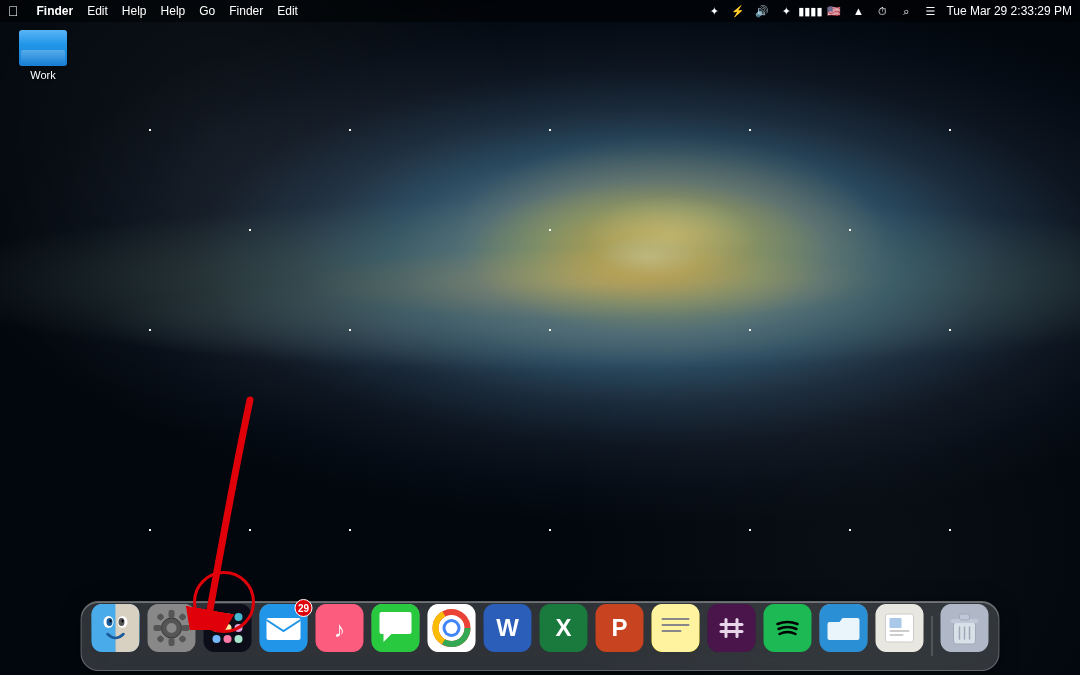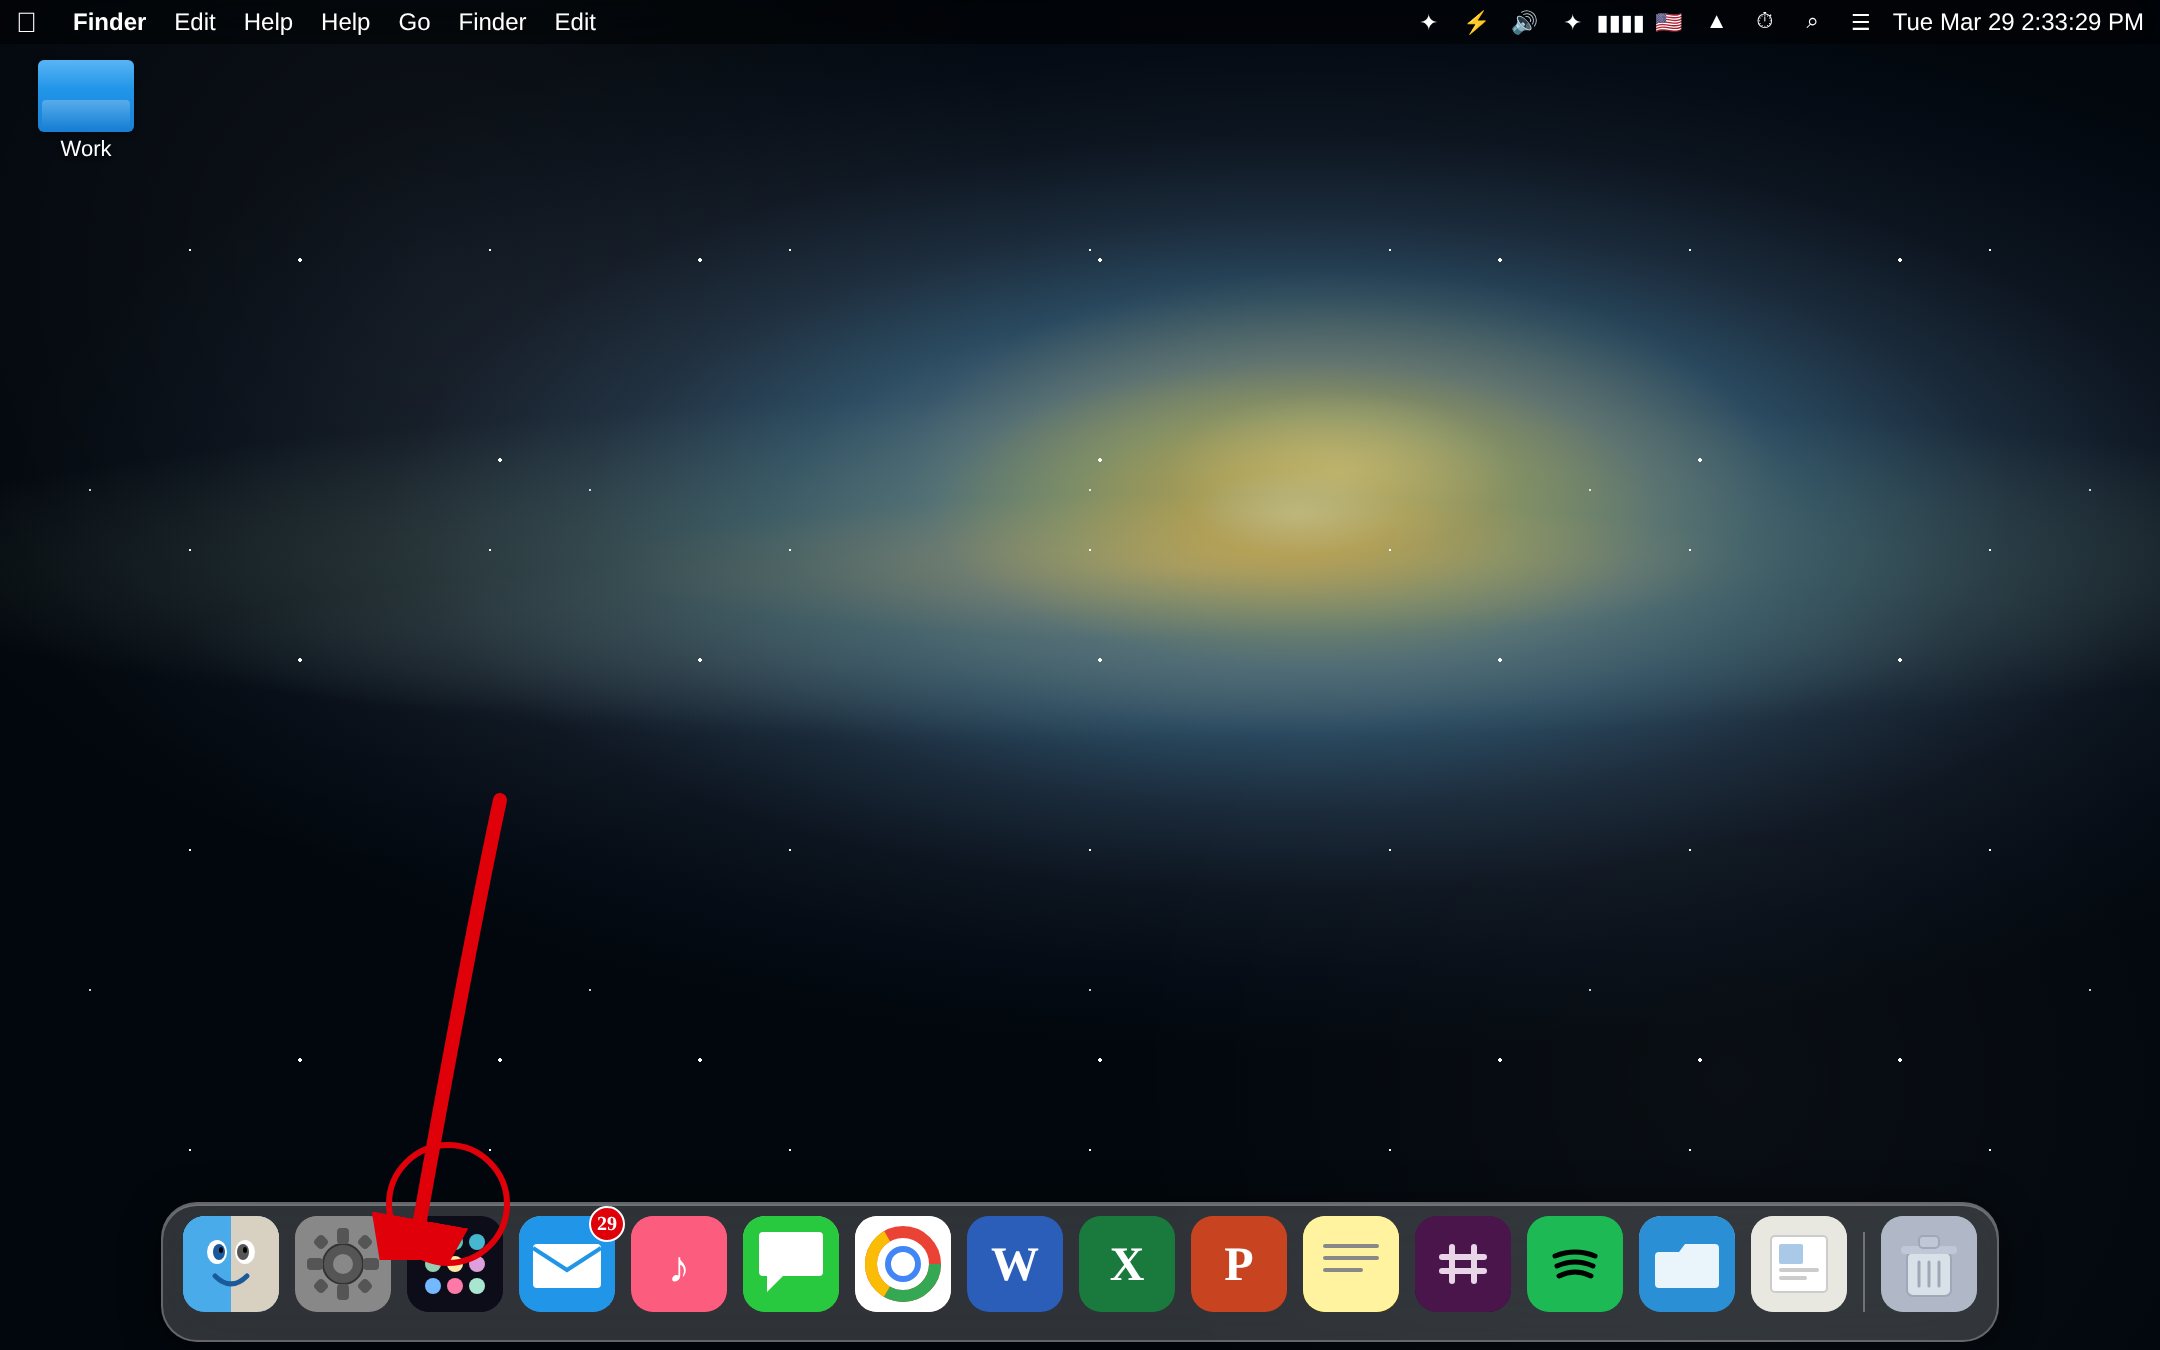--- a/index.html
+++ b/index.html
@@ -200,30 +200,30 @@
     }
 
     
     #dock {
       position: absolute;
       bottom: 4px;
       left: 50%;
       transform: translateX(-50%);
       height: 70px;
       display: flex;
-      padding: 4px 8px;
+      align-items: flex-end;
+      padding: 16px 8px;
       background: rgba(255,255,255,0.18);
       border-radius: 18px;
       border: 1px solid rgba(255,255,255,0.25);
       backdrop-filter: blur(20px);
       -webkit-backdrop-filter: blur(20px);
       box-shadow: 0 2px 20px rgba(0,0,0,0.4), inset 0 1px 0 rgba(255,255,255,0.3);
       z-index: 100;
       gap: 4px;
-      font-family: Liberation Serif, serif;
     }
 
     .dock-item {
       width: 52px;
       height: 52px;
       display: flex;
       align-items: center;
       justify-content: center;
       cursor: pointer;
       border-radius: 12px;

